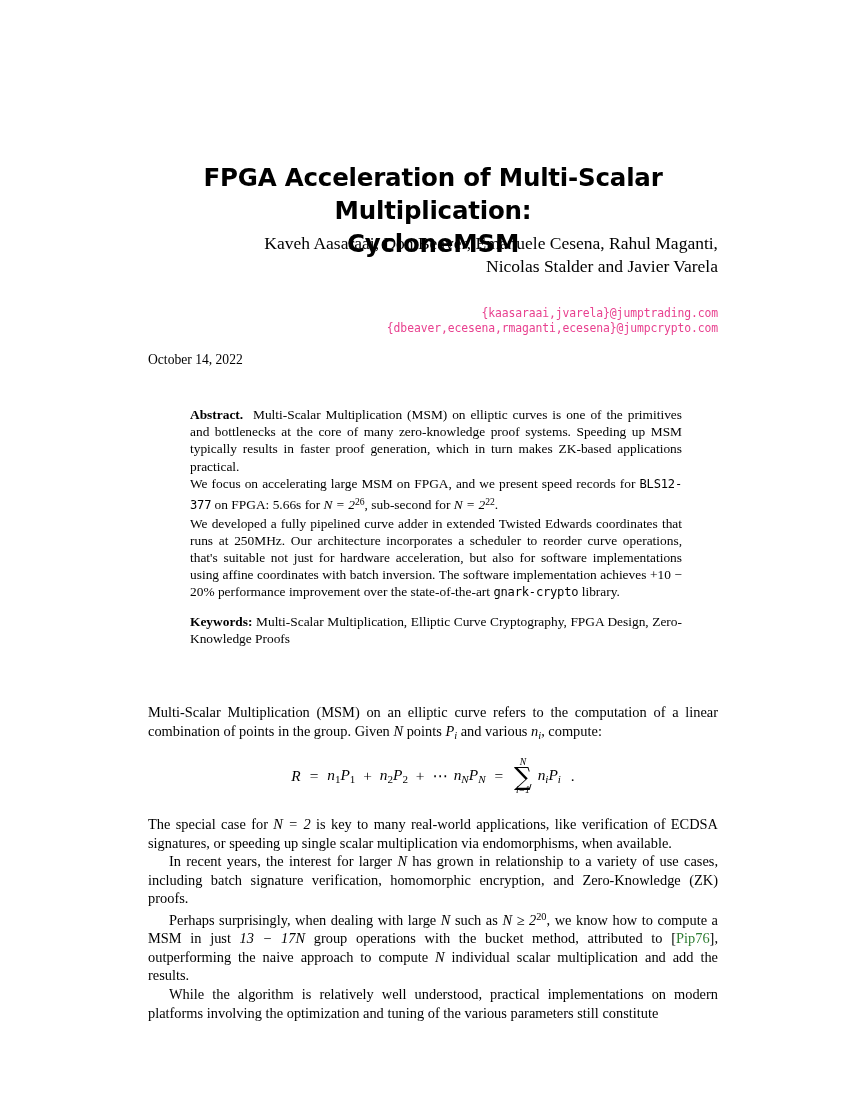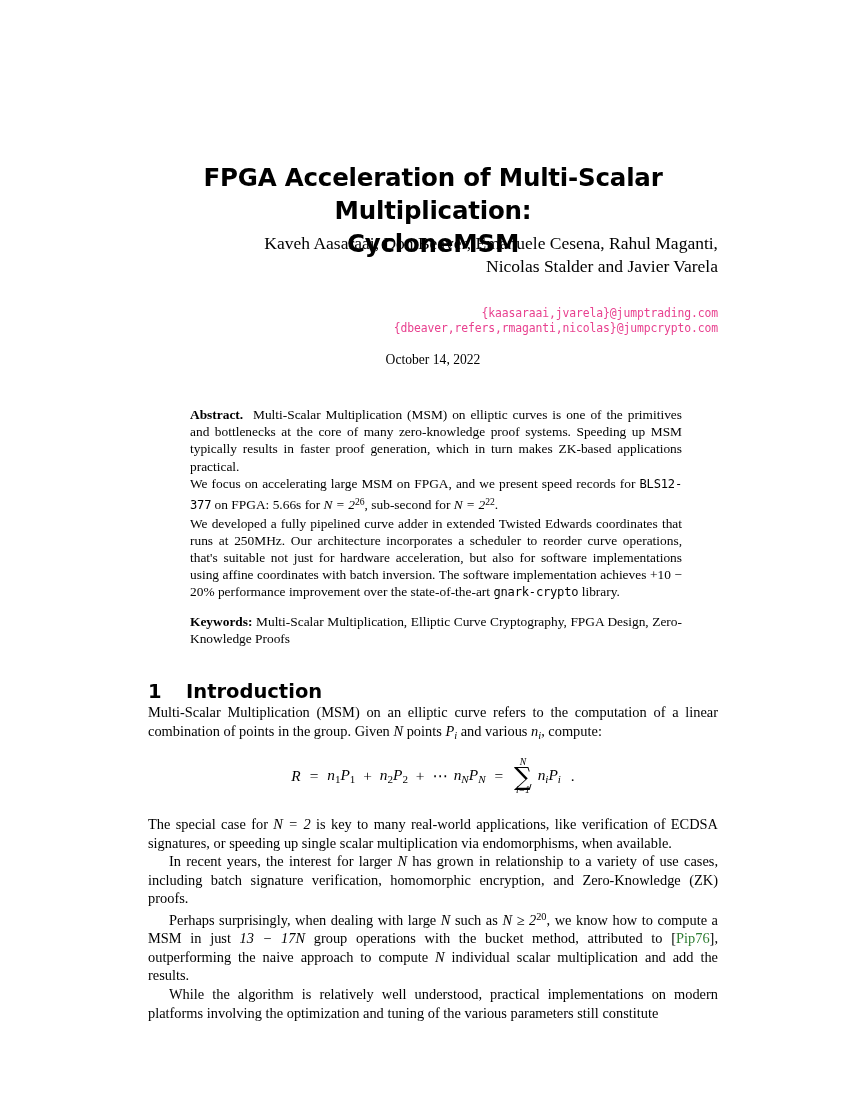--- a/index.html
+++ b/index.html
@@ -70,21 +70,20 @@
     line-height: 15.4px;
     color: #e8418f;
     letter-spacing: -0.1px;
   }
 
   .date {
     position: absolute;
     left: 148px;
     top: 352px;
     width: 570px;
-    text-align: center;
     font-size: 13.6px;
   }
 
   
   .abstract {
     position: absolute;
     left: 186px;
     top: 406px;
     width: 496px;
     font-size: 13.4px;
@@ -191,35 +190,32 @@
   </h1>
 
   <div class="authors">
     <span>Kaveh Aasaraai, Don Beaver, Emanuele Cesena, Rahul Maganti,</span><br>
     <span>Nicolas Stalder and Javier Varela</span>
   </div>
 
 
   <div class="emails">
     <span>{kaasaraai,jvarela}@jumptrading.com</span><br>
-    <span>{dbeaver,refers,rmaganti,nicolas}@jumpcrypto.com</span>
+    <span>{dbeaver,ecesena,rmaganti,ecesena}@jumpcrypto.com</span>
   </div>
 
   <div class="date">October 14, 2022</div>
 
   <div class="abstract">
     <p><span class="lead">Abstract.</span>&nbsp; <span>Multi-Scalar Multiplication (MSM) on elliptic curves is one of the primitives and bottlenecks at the core of many zero-knowledge proof systems. Speeding up MSM typically results in faster proof generation, which in turn makes ZK-based applications practical.</span></p>
     <p><span>We focus on accelerating large MSM on FPGA, and we present speed records for </span><code>BLS12-377</code><span> on FPGA: 5.66s for </span><span class="m"><span>N = 2</span><sup class="s">26</sup></span><span>, sub-second for </span><span class="m"><span>N = 2</span><sup class="s">22</sup></span><span>.</span></p>
     <p><span>We developed a fully pipelined curve adder in extended Twisted Edwards coordinates that runs at 250MHz. Our architecture incorporates a scheduler to reorder curve operations, that's suitable not just for hardware acceleration, but also for software implementations using affine coordinates with batch inversion. The software implementation achieves +10 − 20% performance improvement over the state-of-the-art </span><code>gnark-crypto</code><span> library.</span></p>
     <p class="kw"><span class="lead">Keywords:</span> <span>Multi-Scalar Multiplication, Elliptic Curve Cryptography, FPGA Design, Zero-Knowledge Proofs</span></p>
   </div>
 
-  <h2 class="sec-head">
-    <span class="num">1</span><span>Introduction</span>
-  </h2>
 
   <div class="body" style="top:703px;">
     <p><span>Multi-Scalar Multiplication (MSM) on an elliptic curve refers to the computation of a linear combination of points in the group. Given </span><span class="m">N</span><span> points </span><span class="m"><span>P</span><sub class="sb">i</sub></span><span> and various </span><span class="m"><span>n</span><sub class="sb">i</sub></span><span>, compute:</span></p>
   </div>
 
   <div class="equation">
     <span class="m eq-mid">R</span>
     <span class="eq-mid" style="margin:0 5px;">=</span>
     <span class="m eq-mid"><span>n</span><sub class="sb" style="font-style:normal">1</sub><span>P</span><sub class="sb" style="font-style:normal">1</sub></span>
     <span class="eq-mid" style="margin:0 4px;">+</span>

